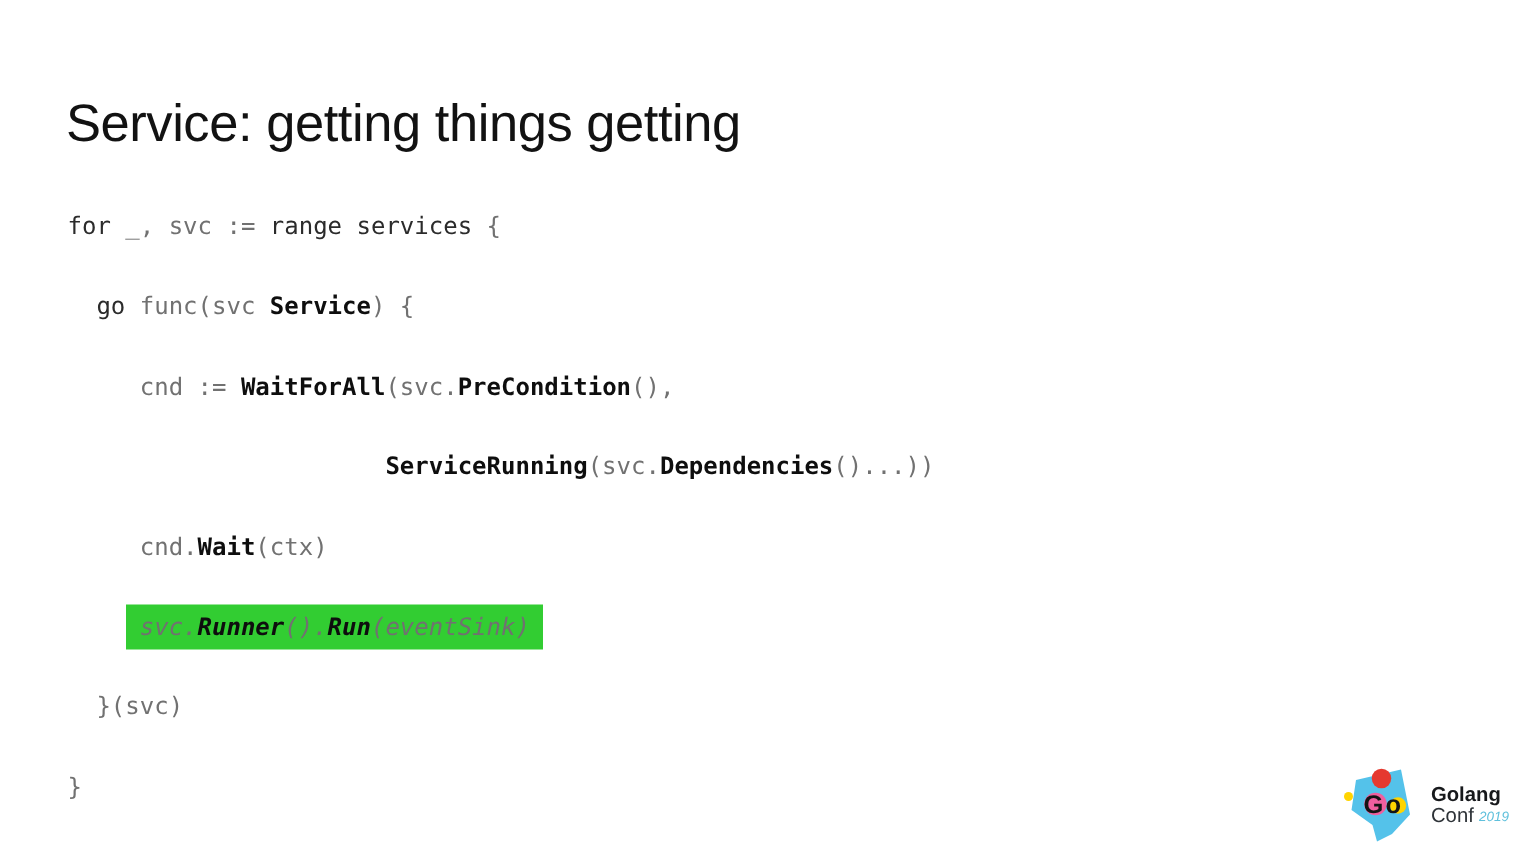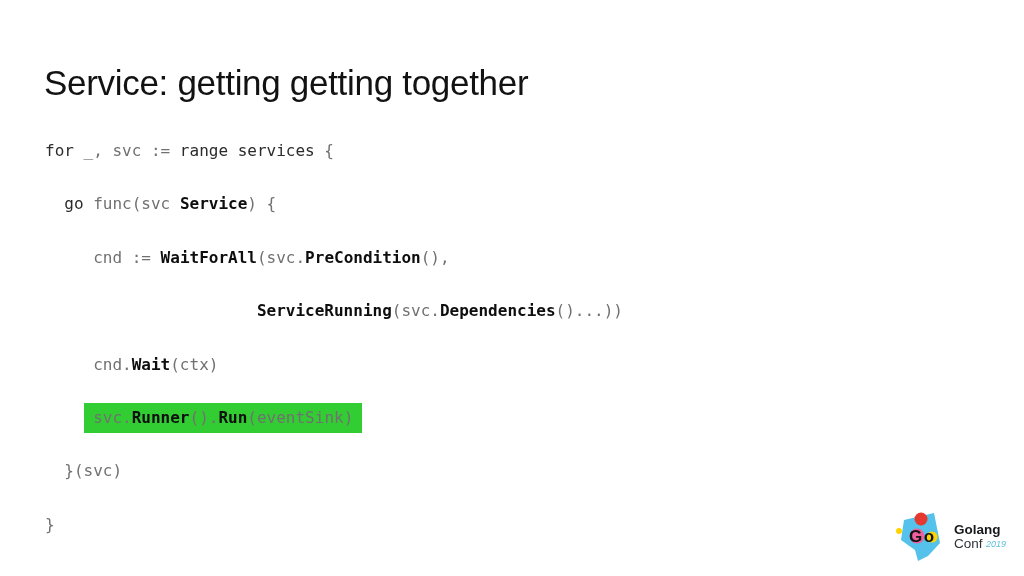--- a/index.html
+++ b/index.html
@@ -25,20 +25,21 @@
     font-size:16px;white-space:pre;
   }
   .code-line{height:53.4px;line-height:53.4px;}
   .tok-kw{color:var(--kw);}
   .tok-id{color:var(--id);}
   .tok-fn{color:var(--fn);font-weight:bold;}
   .hl{
     background:var(--hl);
     padding:5px 9px 6px 9px;
     margin-left:-9px;
+    font-style:italic;
   }
   .logo{
     position:absolute;left:884px;top:494px;width:132px;height:82px;
   }
   .logo svg{display:block;width:100%;height:100%;}
   .logo-go-text{
     font-family:"Liberation Sans",sans-serif;font-weight:bold;
     font-size:17px;letter-spacing:1.5px;
   }
   .logo-brand-top{
@@ -47,21 +48,21 @@
   .logo-brand-bottom{
     font-family:"Liberation Sans",sans-serif;font-weight:400;font-size:13.5px;
   }
   .logo-year{
     font-family:"Liberation Sans",sans-serif;font-style:italic;font-size:9px;
   }
 </style>
 </head>
 <body>
 
-<div class="slide-title">Service: getting getting together</div>
+<div class="slide-title">Service: getting things getting</div>
 
 <div class="code"><div class="code-line"><span class="tok-kw">for </span><span class="tok-id">_, svc := </span><span class="tok-kw">range services </span><span class="tok-id">{</span></div><div class="code-line">  <span class="tok-kw">go </span><span class="tok-id">func(svc </span><span class="tok-fn">Service</span><span class="tok-id">) {</span></div><div class="code-line">     <span class="tok-id">cnd := </span><span class="tok-fn">WaitForAll</span><span class="tok-id">(svc.</span><span class="tok-fn">PreCondition</span><span class="tok-id">(),</span></div><div class="code-line">                      <span class="tok-fn">ServiceRunning</span><span class="tok-id">(svc.</span><span class="tok-fn">Dependencies</span><span class="tok-id">()...))</span></div><div class="code-line">     <span class="tok-id">cnd.</span><span class="tok-fn">Wait</span><span class="tok-id">(ctx)</span></div><div class="code-line">     <span class="hl"><span class="tok-id">svc.</span><span class="tok-fn">Runner</span><span class="tok-id">().</span><span class="tok-fn">Run</span><span class="tok-id">(eventSink)</span></span></div><div class="code-line">  <span class="tok-id">}(svc)</span></div><div class="code-line"><span class="tok-id">}</span></div></div>
 
 <div class="logo">
   <svg viewBox="0 0 132 82">
     <polygon points="20,26 50,19 56,49 44,62 34,67 31,56 17,46" fill="#54c2ea"></polygon>
     <circle cx="37" cy="25" r="6.5" fill="#e5392f"></circle>
     <circle cx="15" cy="37" r="3" fill="#ffd400"></circle>
     <circle cx="33" cy="42" r="7.5" fill="#ef5f9e"></circle>
     <circle cx="48" cy="43" r="5.5" fill="#ffd400"></circle>

